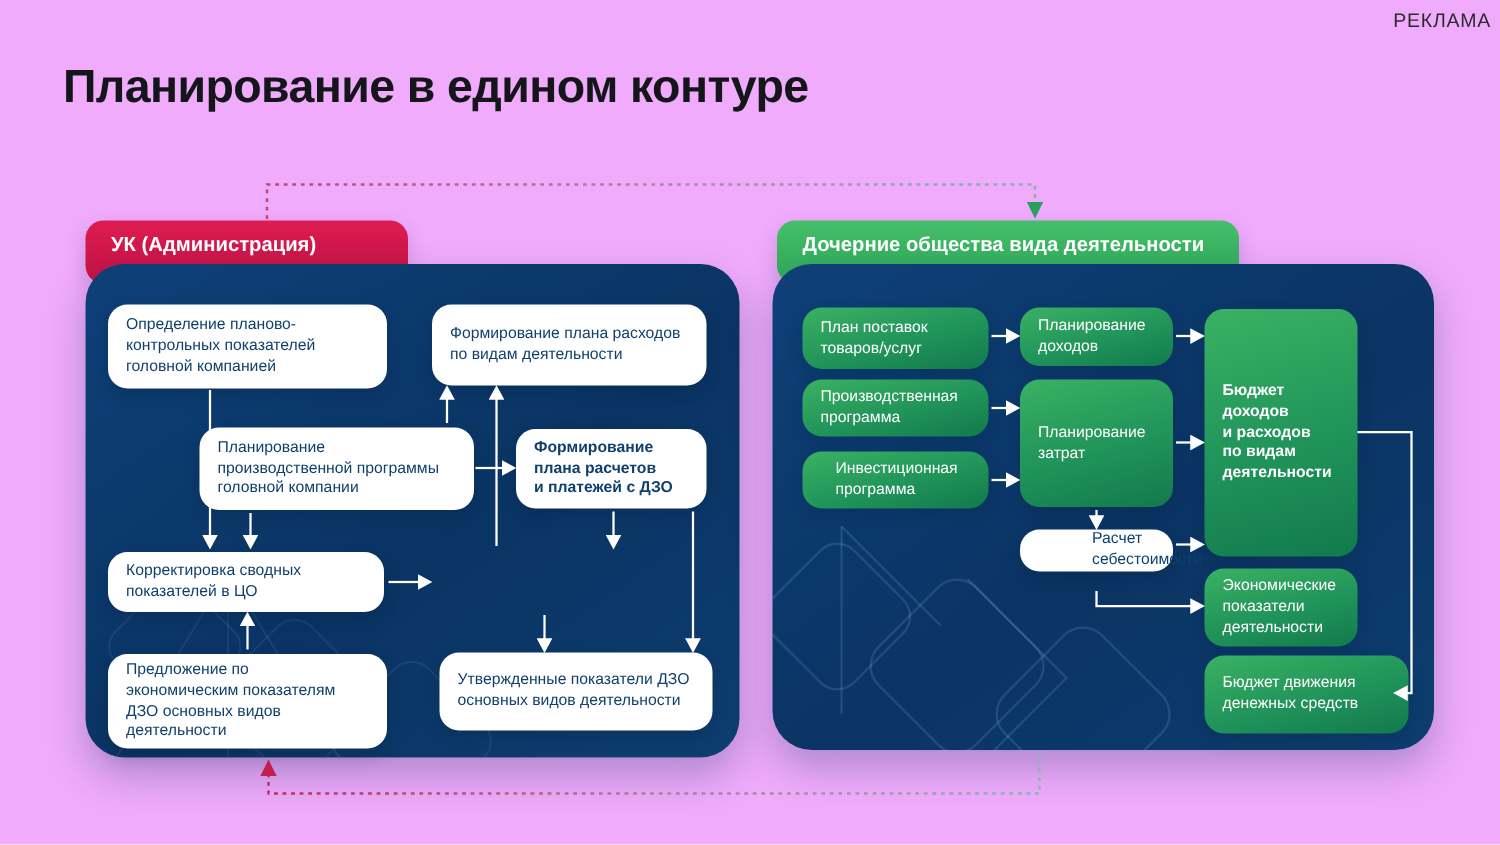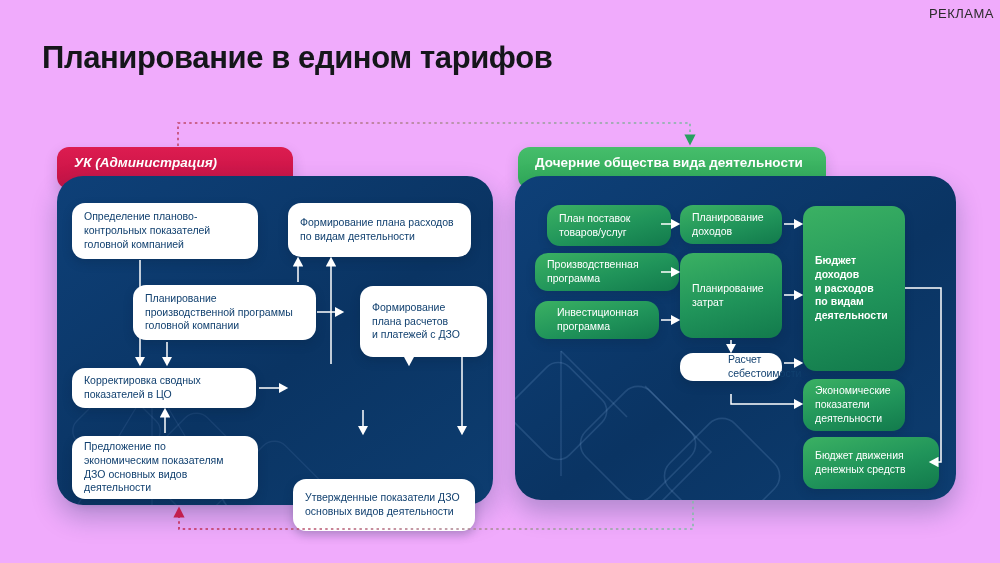--- a/index.html
+++ b/index.html
@@ -12,21 +12,21 @@
   }
   .page-title{
     position:absolute;left:42px;top:40px;margin:0;font-size:31px;font-weight:700;
     color:#15161a;letter-spacing:-0.4px;
   }
   .badge{
     position:absolute;height:42px;border-radius:12px;color:#fff;font-size:13.5px;font-weight:700;
     display:flex;align-items:flex-start;padding:8px 0 0 17px;box-sizing:border-box;
     box-shadow:0 6px 14px rgba(30,40,70,.18);
   }
-  .badge-red{left:57px;top:147px;width:236px;background:linear-gradient(180deg,#DD1C50,#C31244);font-style:italic;}
+  .badge-red{left:57px;top:147px;width:215px;background:linear-gradient(180deg,#DD1C50,#C31244);}
   .badge-green{left:518px;top:147px;width:308px;background:linear-gradient(180deg,#46BD6B,#2EA957);}
   .panel{
     position:absolute;border-radius:26px;overflow:hidden;
     box-shadow:0 12px 26px rgba(12,45,90,.28);
   }
   .panel-left{left:57px;top:176px;width:436px;height:329px;background:linear-gradient(145deg,#0E4078 0%,#0A3463 55%,#0D3D70 100%);}
   .panel-right{left:515px;top:176px;width:441px;height:324px;background:linear-gradient(145deg,#0E4078 0%,#0A3463 55%,#0D3D70 100%);}
   .node{
     position:absolute;box-sizing:border-box;border-radius:13px;
     display:flex;align-items:center;
@@ -42,21 +42,21 @@
   }
   svg.overlay{position:absolute;left:0;top:0;pointer-events:none;}
   .watermark{position:absolute;left:0;top:0;pointer-events:none;}
 </style>
 </head>
 <body>
 
 <div class="stage">
 
   <div class="ad-label">РЕКЛАМА</div>
-  <h1 class="page-title">Планирование в едином тарифов</h1>
+  <h1 class="page-title">Планирование в едином контуре</h1>
 
   <div class="badge badge-red">
     <span>УК (Администрация)</span>
   </div>
   <div class="badge badge-green">
     <span>Дочерние общества вида деятельности</span>
   </div>
 
   <div class="panel panel-left">
     <svg class="watermark" width="436" height="329" viewBox="0 0 436 329">
@@ -84,37 +84,37 @@
   </div>
 
   <div class="node node-white" style="left:288px;top:203px;width:183px;height:54px;">Формирование плана расходов
 по видам деятельности</div>
   <div class="node node-white" style="left:72px;top:203px;width:186px;height:56px;">Определение планово-
 контрольных показателей
 головной компанией</div>
   <div class="node node-white" style="left:133px;top:285px;width:183px;height:55px;">Планирование
 производственной программы
 головной компании</div>
-  <div class="node node-white" style="left:360px;top:286px;width:127px;height:71px;">Формирование
+  <div class="node node-white" style="left:344px;top:286px;width:127px;height:53px;font-weight:bold;">Формирование
 плана расчетов
 и платежей с ДЗО</div>
   <div class="node node-white" style="left:72px;top:368px;width:184px;height:40px;">Корректировка сводных
 показателей в ЦО</div>
   <div class="node node-white" style="left:72px;top:436px;width:186px;height:63px;">Предложение по
 экономическим показателям
 ДЗО основных видов
 деятельности</div>
-  <div class="node node-white" style="left:293px;top:435px;width:182px;height:52px;margin-top:44px;">Утвержденные показатели ДЗО
+  <div class="node node-white" style="left:293px;top:435px;width:182px;height:52px;">Утвержденные показатели ДЗО
 основных видов деятельности</div>
 
-  <div class="node node-green" style="left:535px;top:205px;width:124px;height:41px;margin-left:12px;">План поставок
+  <div class="node node-green" style="left:535px;top:205px;width:124px;height:41px;">План поставок
 товаров/услуг</div>
   <div class="node node-green" style="left:680px;top:205px;width:102px;height:39px;">Планирование
 доходов</div>
-  <div class="node node-green" style="left:535px;top:253px;width:144px;height:38px;">Производственная
+  <div class="node node-green" style="left:535px;top:253px;width:124px;height:38px;">Производственная
 программа</div>
   <div class="node node-green" style="left:680px;top:253px;width:102px;height:85px;">Планирование
 затрат</div>
   <div class="node node-green" style="left:535px;top:301px;width:124px;height:38px;padding-left:22px;">Инвестиционная
 программа</div>
   <div class="node node-white" style="left:680px;top:353px;width:102px;height:28px;padding-left:48px;">Расчет
 себестоимости</div>
   <div class="node node-green" style="left:803px;top:206px;width:102px;height:165px;font-weight:bold;">Бюджет
 доходов
 и расходов

